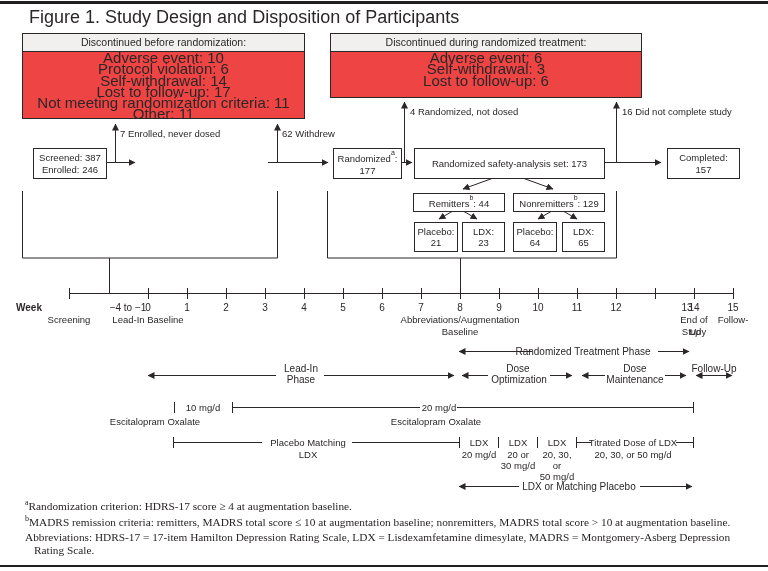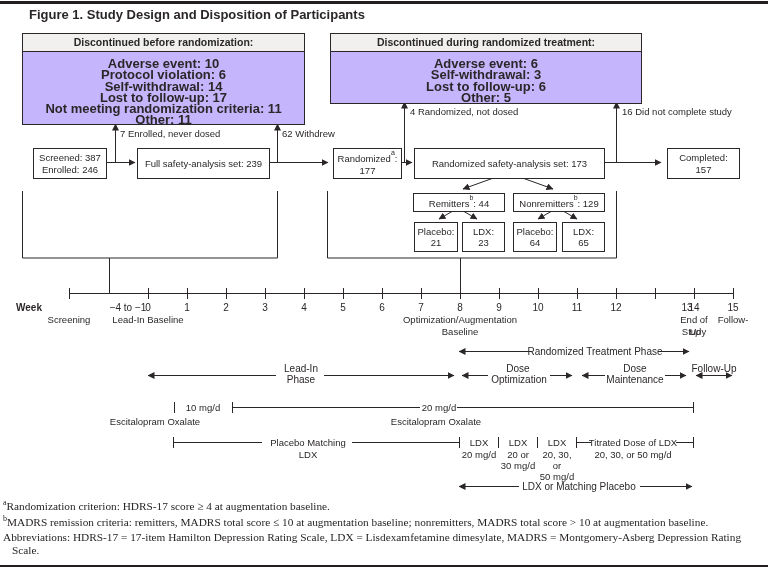--- a/index.html
+++ b/index.html
@@ -1,35 +1,35 @@
 <!DOCTYPE html>
 <html><head>
 <meta charset="utf-8">
 <style>
   html,body{margin:0;padding:0;background:#ffffff;}
   .canvas{position:relative;width:768px;height:571px;background:#fff;overflow:hidden;
           font-family:"Liberation Sans","DejaVu Sans",sans-serif;color:#2b2728;}
   .rule{position:absolute;left:0;width:768px;background:#231f20;}
-  .title{position:absolute;left:4px;top:7px;font-size:13px;font-weight:bold;white-space:nowrap;padding-left:25px;}
+  .title{position:absolute;left:4px;top:7px;font-size:18px;font-weight:normal;white-space:nowrap;padding-left:25px;}
   svg.lines{position:absolute;left:0;top:0;}
   svg.lines line, svg.lines polyline{stroke:#2b2728;stroke-width:1;fill:none;}
   .lbl{position:absolute;white-space:nowrap;font-size:9.5px;line-height:11px;color:#2b2728;}
   .c{transform:translateX(-50%);text-align:center;}
   .f10{font-size:10px;line-height:11px;}
   .wk{font-size:10px;}
   .box{position:absolute;border:1px solid #2b2728;background:#fff;display:flex;flex-direction:column;
        align-items:center;justify-content:center;text-align:center;font-size:9.5px;line-height:11.5px;}
-  .bigbox{position:absolute;border:1px solid #2b2728;background:#c4b5fd;font-weight:bold;}
+  .bigbox{position:absolute;border:1px solid #2b2728;background:#ef4444;}
   .bighead{height:17px;background:#f1f0ee;border-bottom:1px solid #2b2728;text-align:center;
            font-size:10.5px;line-height:17px;}
-  .bigbody{padding-top:6px;text-align:center;font-size:13px;line-height:11.3px;}
+  .bigbody{padding-top:0;text-align:center;font-size:15px;line-height:11.3px;}
   sup.s{font-size:7px;position:relative;top:-3px;}
   .fnwrap{position:absolute;left:3px;top:497px;width:760px;
           font-family:"Liberation Serif","DejaVu Serif",serif;font-size:11.3px;line-height:12.9px;color:#231f20;}
-  .fn{padding-left:9px;text-indent:-9px;}
+  .fn{padding-left:9px;text-indent:-9px;margin-left:22px;}
   .fn sup{font-size:8px;}
 </style>
 </head>
 <body>
 
 <div class="canvas">
 
   <div class="rule" style="top:1px;height:3px;"></div>
   <div class="title">Figure 1. Study Design and Disposition of Participants</div>
 
@@ -127,36 +127,32 @@
         <div>Not meeting randomization criteria: 11</div>
         <div>Other: 11</div>
       </div>
   </div>
   <div class="bigbox" style="left:330px;top:33px;width:310px;">
     <div class="bighead">Discontinued during randomized treatment:</div>
     <div class="bigbody" style="height:45px;">
         <div>Adverse event: 6</div>
         <div>Self-withdrawal: 3</div>
         <div>Lost to follow-up: 6</div>
-        <div>Other: 5</div>
       </div>
   </div>
 
   <div class="lbl" style="left:120px;top:128px;">7 Enrolled, never dosed</div>
   <div class="lbl" style="left:282px;top:128px;">62 Withdrew</div>
   <div class="lbl" style="left:410px;top:106px;">4 Randomized, not dosed</div>
   <div class="lbl" style="left:622px;top:106px;text-align:right;">16 Did not complete study</div>
 
   <div class="box" style="left:33px;top:148px;width:72px;height:29px;">
     <div>Screened: 387</div>
     <div>Enrolled: 246</div>
   </div>
-  <div class="box" style="left:137px;top:148px;width:131px;height:29px;">
-    <div>Full safety-analysis set: 239</div>
-  </div>
   <div class="box" style="left:333px;top:148px;width:67px;height:29px;">
     <div><span>Randomized</span><sup class="s">a</sup><span>:</span></div>
     <div>177</div>
   </div>
   <div class="box" style="left:414px;top:148px;width:189px;height:29px;">
     <div>Randomized safety-analysis set: 173</div>
   </div>
   <div class="box" style="left:667px;top:148px;width:71px;height:29px;">
     <div>Completed:</div>
     <div>157</div>
@@ -181,28 +177,28 @@
     <div>64</div>
   </div>
   <div class="box" style="left:562px;top:222px;width:41px;height:28px;">
     <div>LDX:</div>
     <div>65</div>
   </div>
 
   <div class="lbl wk" style="left:16px;top:302px;font-weight:bold;">Week</div>
   <div class="lbl c" style="left:69px;top:314px;">Screening</div>
   <div class="lbl c" style="left:148px;top:314px;">Lead-In Baseline</div>
-  <div class="lbl c" style="left:460px;top:314px;">Optimization/Augmentation</div>
+  <div class="lbl c" style="left:460px;top:314px;">Abbreviations/Augmentation</div>
   <div class="lbl c" style="left:460px;top:326px;">Baseline</div>
   <div class="lbl c" style="left:694px;top:314px;">End of</div>
   <div class="lbl c" style="left:694px;top:326px;">Study</div>
   <div class="lbl c" style="left:733px;top:314px;">Follow-</div>
   <div class="lbl c" style="left:695px;top:326px;font-style:italic;">Up</div>
 
-  <div class="lbl c f10" style="left:595px;top:346px;">Randomized Treatment Phase</div>
+  <div class="lbl c f10" style="left:583px;top:346px;">Randomized Treatment Phase</div>
   <div class="lbl c f10" style="left:301px;top:363px;">Lead-In</div>
   <div class="lbl c f10" style="left:301px;top:374px;">Phase</div>
   <div class="lbl c f10" style="left:518px;top:363px;">Dose</div>
   <div class="lbl c f10" style="left:519px;top:374px;">Optimization</div>
   <div class="lbl c f10" style="left:635px;top:363px;">Dose</div>
   <div class="lbl c f10" style="left:635px;top:374px;">Maintenance</div>
   <div class="lbl c f10" style="left:714px;top:363px;">Follow-Up</div>
 
   <div class="lbl c" style="left:203px;top:402px;">10 mg/d</div>
   <div class="lbl c" style="left:439px;top:402px;">20 mg/d</div>

